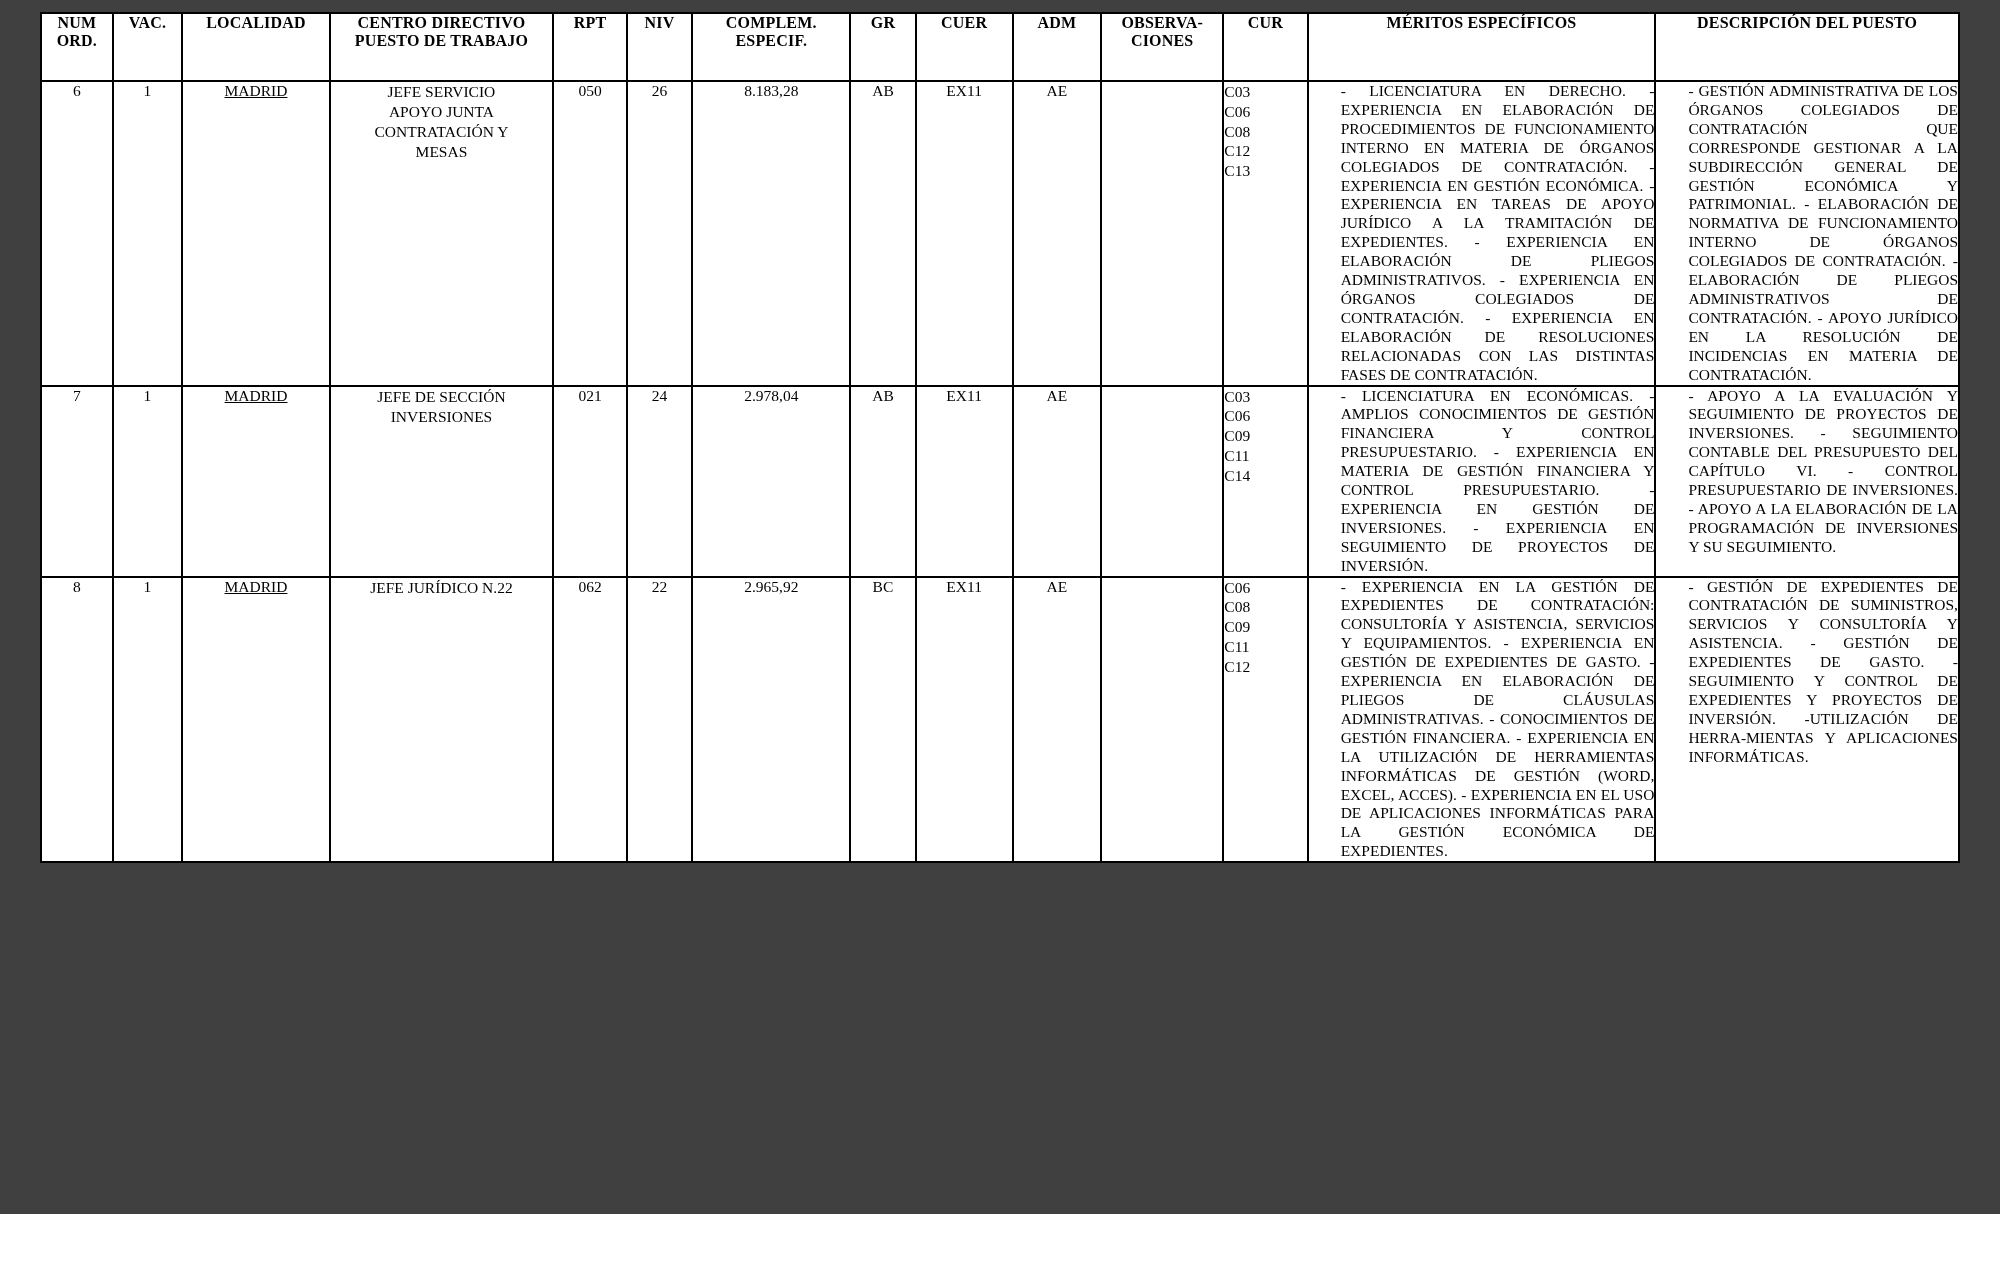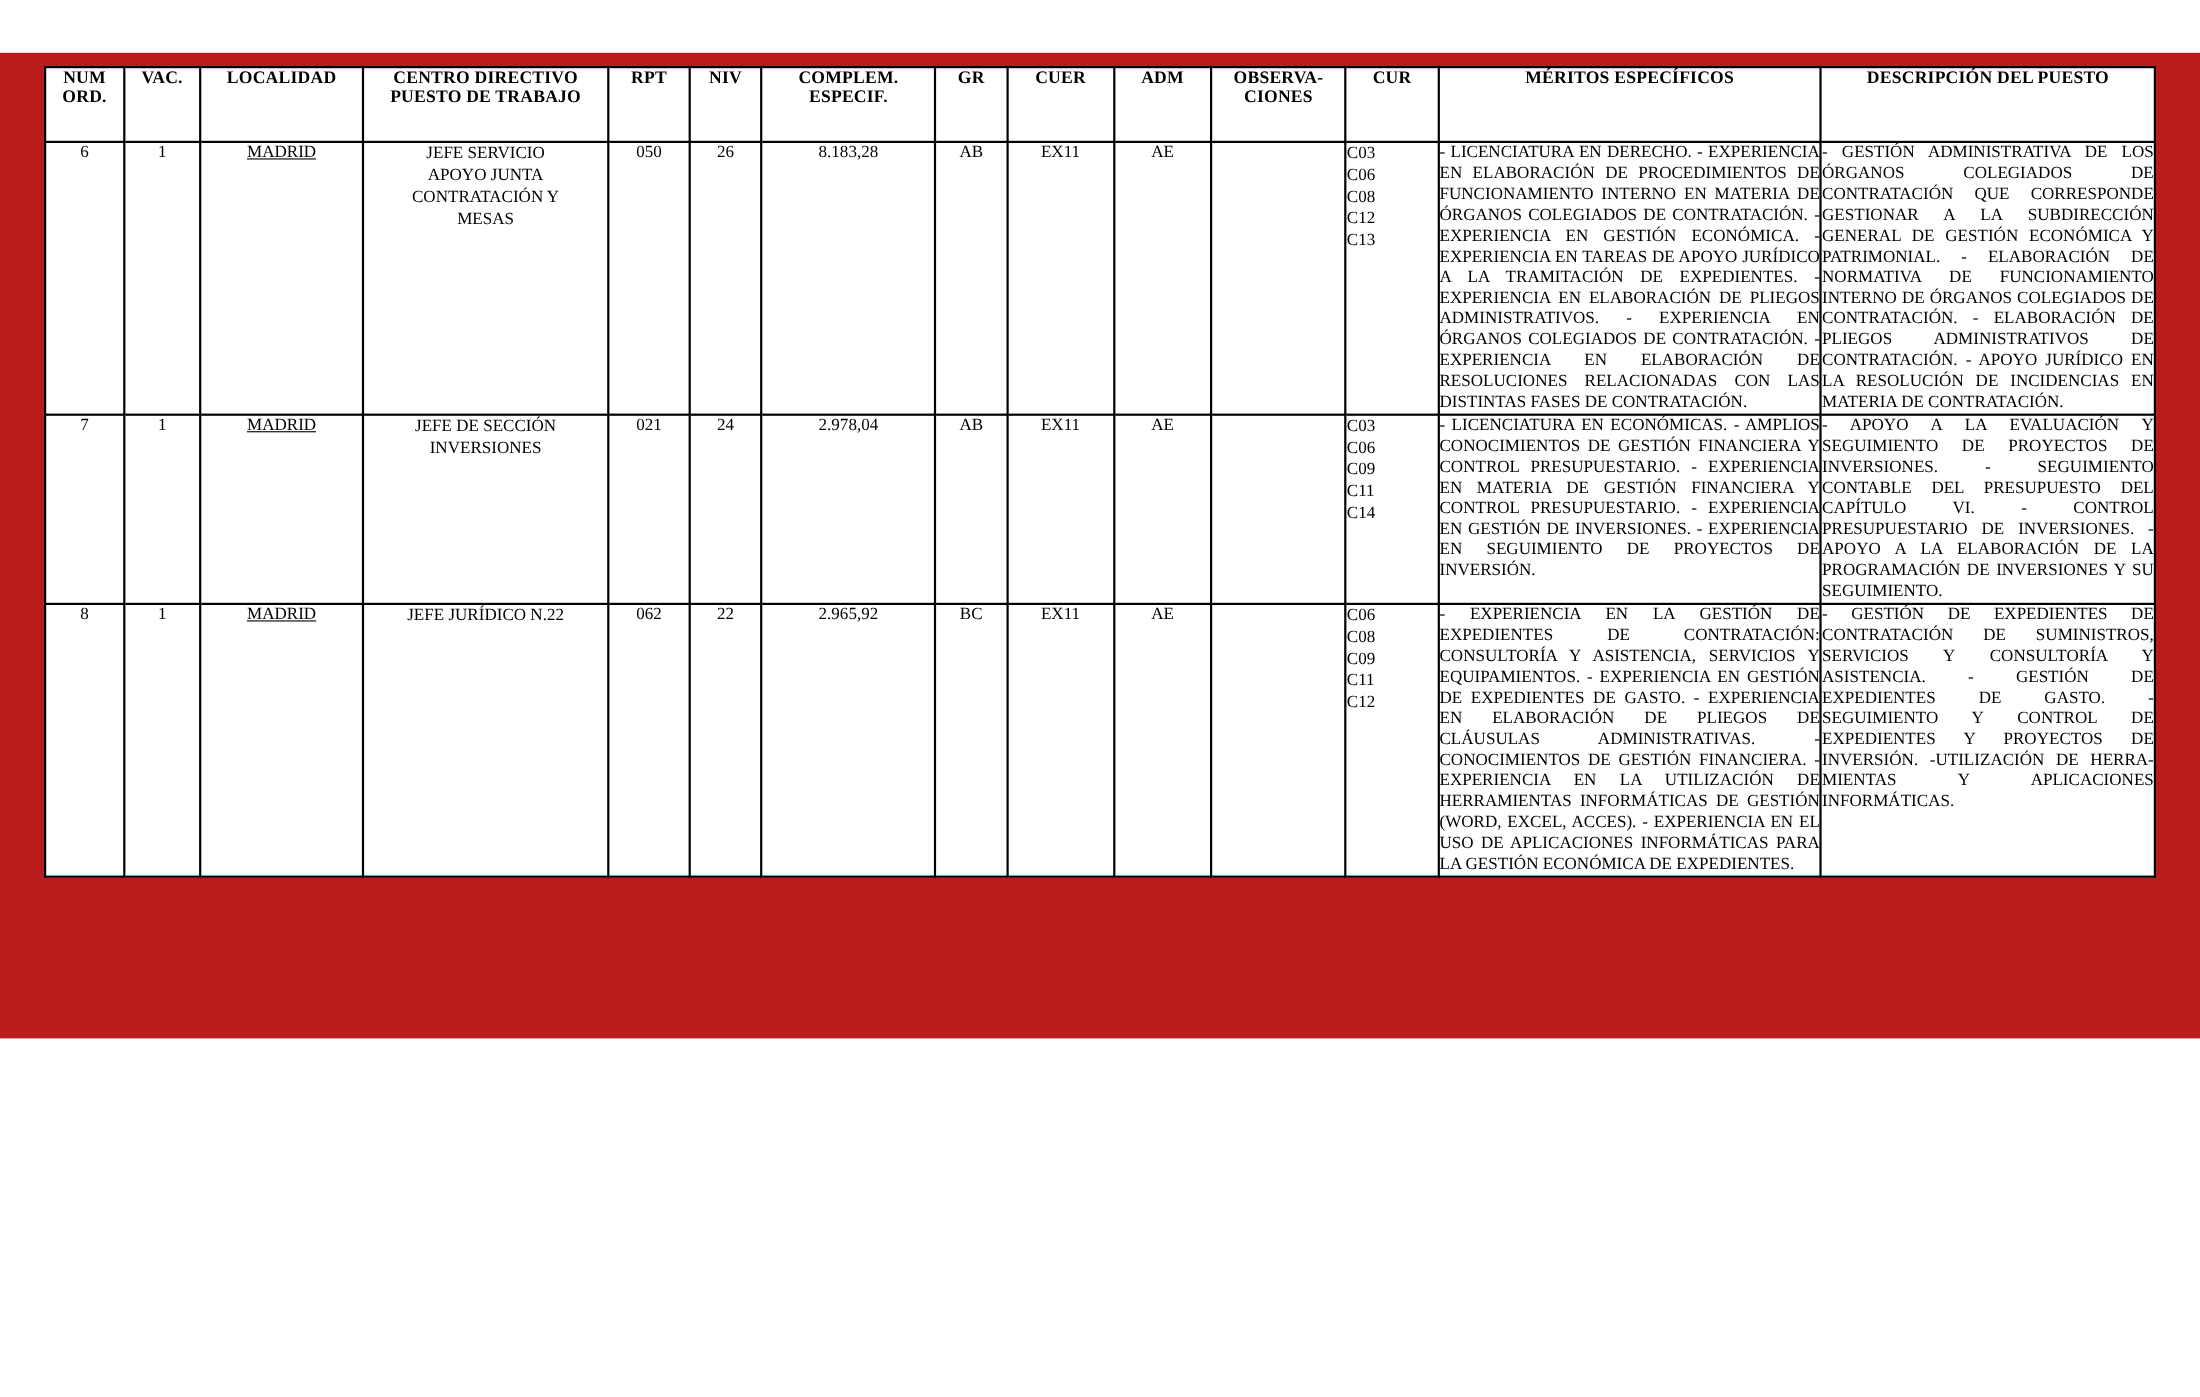--- a/index.html
+++ b/index.html
@@ -10,23 +10,22 @@
   body {
     width: 2000px;
     height: 1270px;
     font-family: "Liberation Serif", serif;
     color: #000000;
     overflow: hidden;
   }
   .page {
     position: relative;
     width: 2000px;
-    height: 896px;
-    background: #b91c1c;
-    margin-top: 48px;
+    height: 1214px;
+    background: #404040;
   }
   .table-wrap {
     position: absolute;
     left: 40px;
     top: 12px;
     width: 1920px;
   }
   table.rpt {
     border-collapse: collapse;
     table-layout: fixed;
@@ -78,20 +77,21 @@
   td.c-meritos, td.c-desc {
     text-align: justify;
     text-align-last: left;
     line-height: 1.22;
     padding-left: 8px;
     padding-right: 8px;
     hyphens: none;
   }
   td.c-meritos p, td.c-desc p {
     margin: 0;
+    padding-left: 32px;
   }
   .cur-line { display: block; }
   .puesto-line { display: block; }
   
   col.w-num   { width: 68px; }
   col.w-vac   { width: 66px; }
   col.w-loc   { width: 140px; }
   col.w-puesto{ width: 212px; }
   col.w-rpt   { width: 70px; }
   col.w-niv   { width: 62px; }

